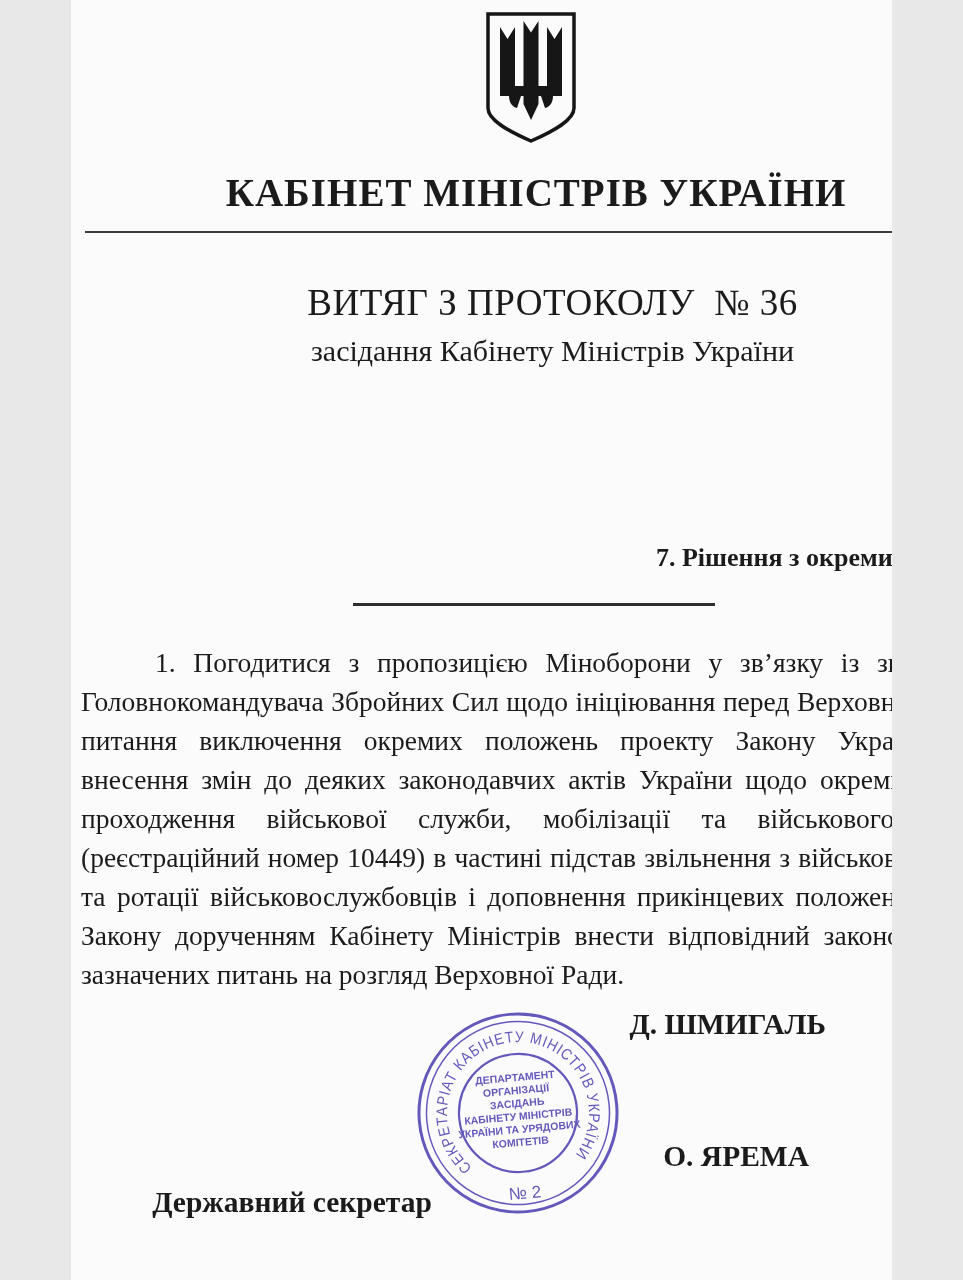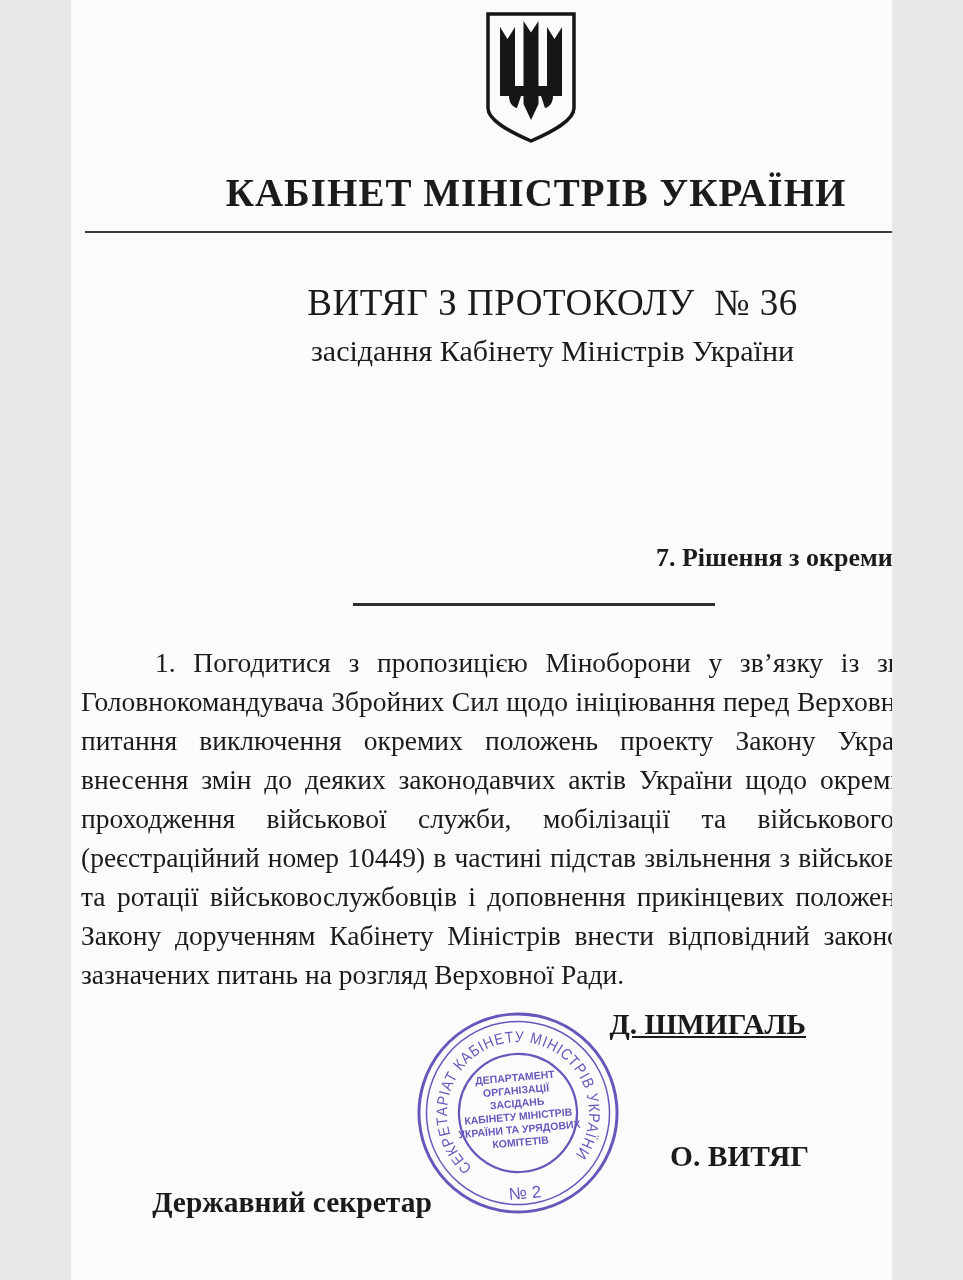--- a/index.html
+++ b/index.html
@@ -31,21 +31,21 @@
     text-align:right;font-size:26px;font-weight:bold;white-space:pre-wrap;
   }
   .section-underline{position:absolute;top:603px;left:282px;width:362px;height:3px;background:#2e2e2e;}
   .body-text{
     position:absolute;top:643px;left:10px;width:932px;
     font-size:27.5px;line-height:39px;text-align:justify;text-indent:74px;
     margin:0;
   }
   .sig{position:absolute;font-size:29.5px;font-weight:bold;white-space:pre-wrap;}
   .sig-pm-title{left:77px;top:1008px;}
-  .sig-pm-name{right:86px;top:1008px;text-decoration:underline;}
+  .sig-pm-name{right:66px;top:1008px;}
   .sig-ss-title{left:58px;top:1097px;width:326px;text-align:center;line-height:42px;}
   .sig-ss-name{right:83px;top:1140px;}
   .stamp{
     position:absolute;left:336px;top:1002px;width:222px;height:222px;
     mix-blend-mode:multiply;opacity:0.85;pointer-events:none;
   }
   .stamp text{font-family:"Liberation Sans","DejaVu Sans",sans-serif;}
 </style>
 </head>
 <body>
@@ -75,21 +75,21 @@
   <div class="section-underline"></div>
 
   <p class="body-text">1. Погодитися з пропозицією Міноборони у зв’язку із зверненням Головнокомандувача Збройних Сил щодо ініціювання перед Верховною Радою питання виключення окремих положень проекту Закону України “Про внесення змін до деяких законодавчих актів України щодо окремих питань проходження військової служби, мобілізації та військового обліку” (реєстраційний номер 10449) в частині підстав звільнення з військової служби та ротації військовослужбовців і доповнення прикінцевих положень проекту Закону дорученням Кабінету Міністрів внести відповідний законопроект із зазначених питань на розгляд Верховної Ради.</p>
 
   <div class="sig sig-pm-name">Д. ШМИГАЛЬ</div>
 
   <div class="sig sig-ss-title">
     <div>Державний секретар</div>
     
   </div>
-  <div class="sig sig-ss-name">О. ВИТЯГ</div>
+  <div class="sig sig-ss-name">О. ЯРЕМА</div>
 
   <svg class="stamp" viewBox="0 0 222 222" aria-hidden="true">
     <g transform="rotate(-5 111 111)" fill="none" stroke="#4a3db2">
       <circle cx="111" cy="111" r="99" stroke-width="3"></circle>
       <circle cx="111" cy="111" r="91.5" stroke-width="1.5"></circle>
       <circle cx="111" cy="111" r="59" stroke-width="2.2"></circle>
       <path id="stamp-ring-path" d="M 60.8,161.2 A 71,71 0 1 1 161.2,161.2" stroke="none"></path>
       <text font-size="15.5" letter-spacing="1" fill="#4a3db2" stroke="none">
         <textPath href="#stamp-ring-path" startOffset="0" textLength="330" lengthAdjust="spacingAndGlyphs">СЕКРЕТАРІАТ КАБІНЕТУ МІНІСТРІВ УКРАЇНИ</textPath>
       </text>

